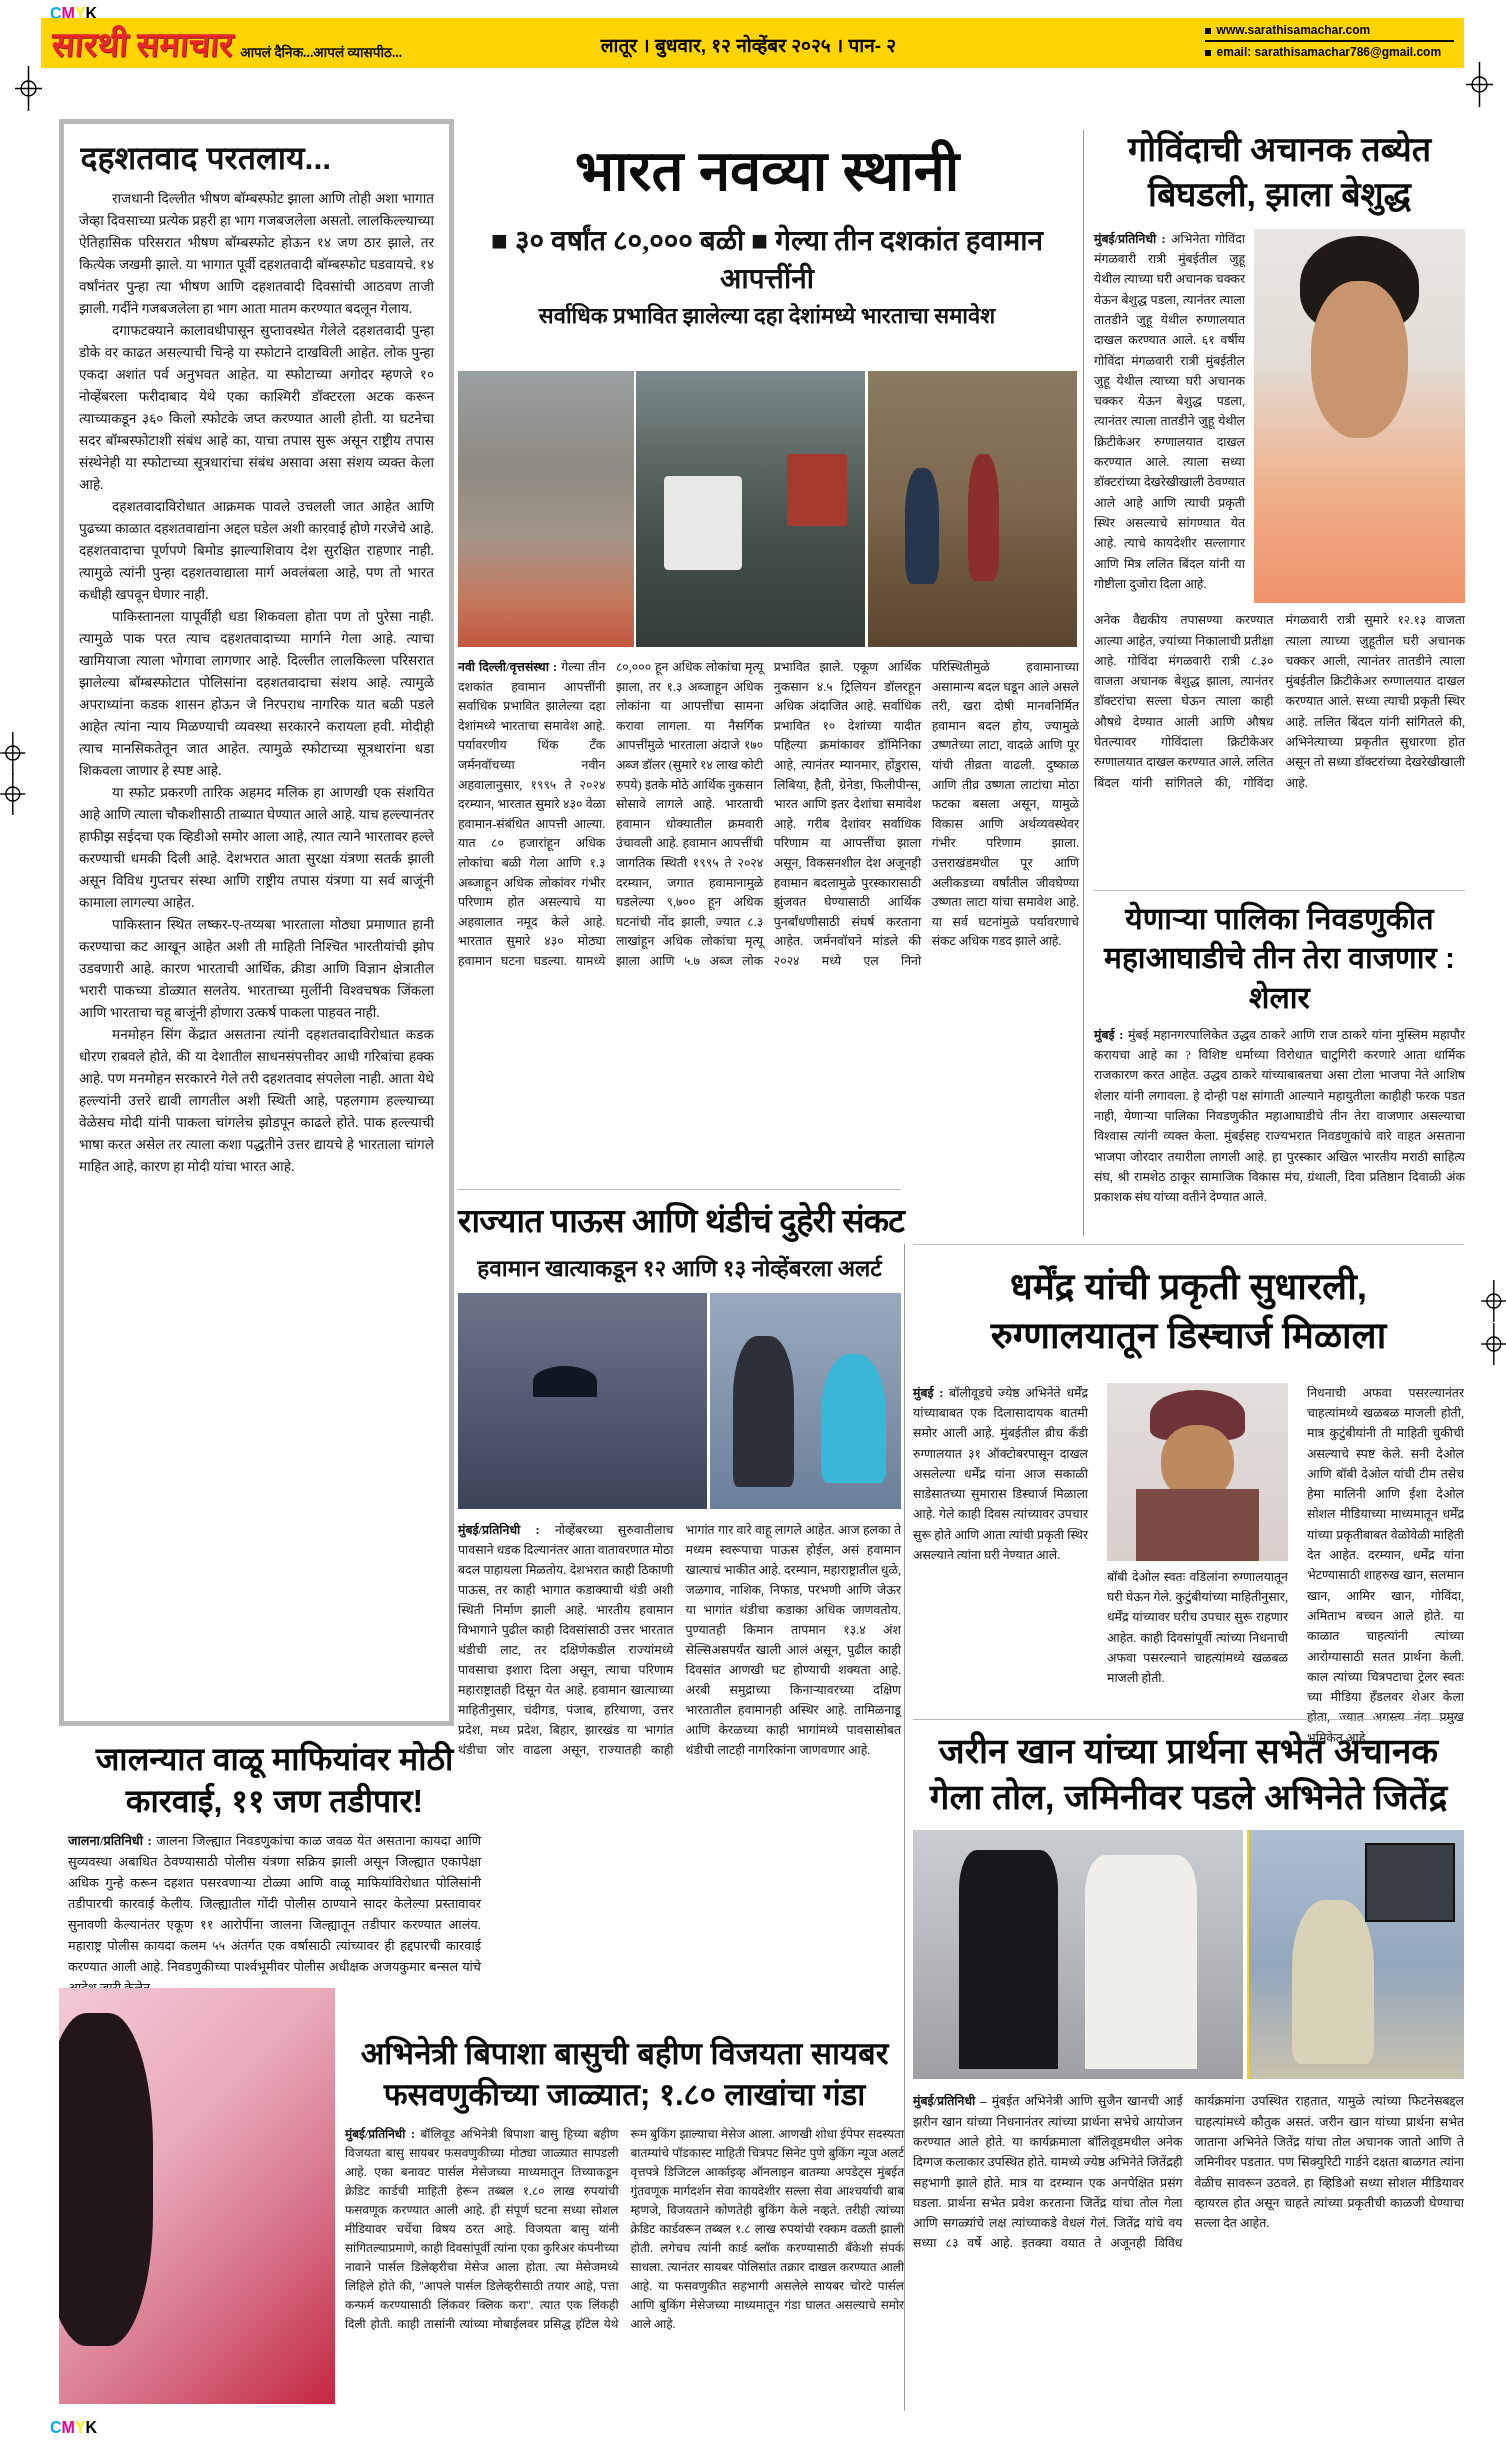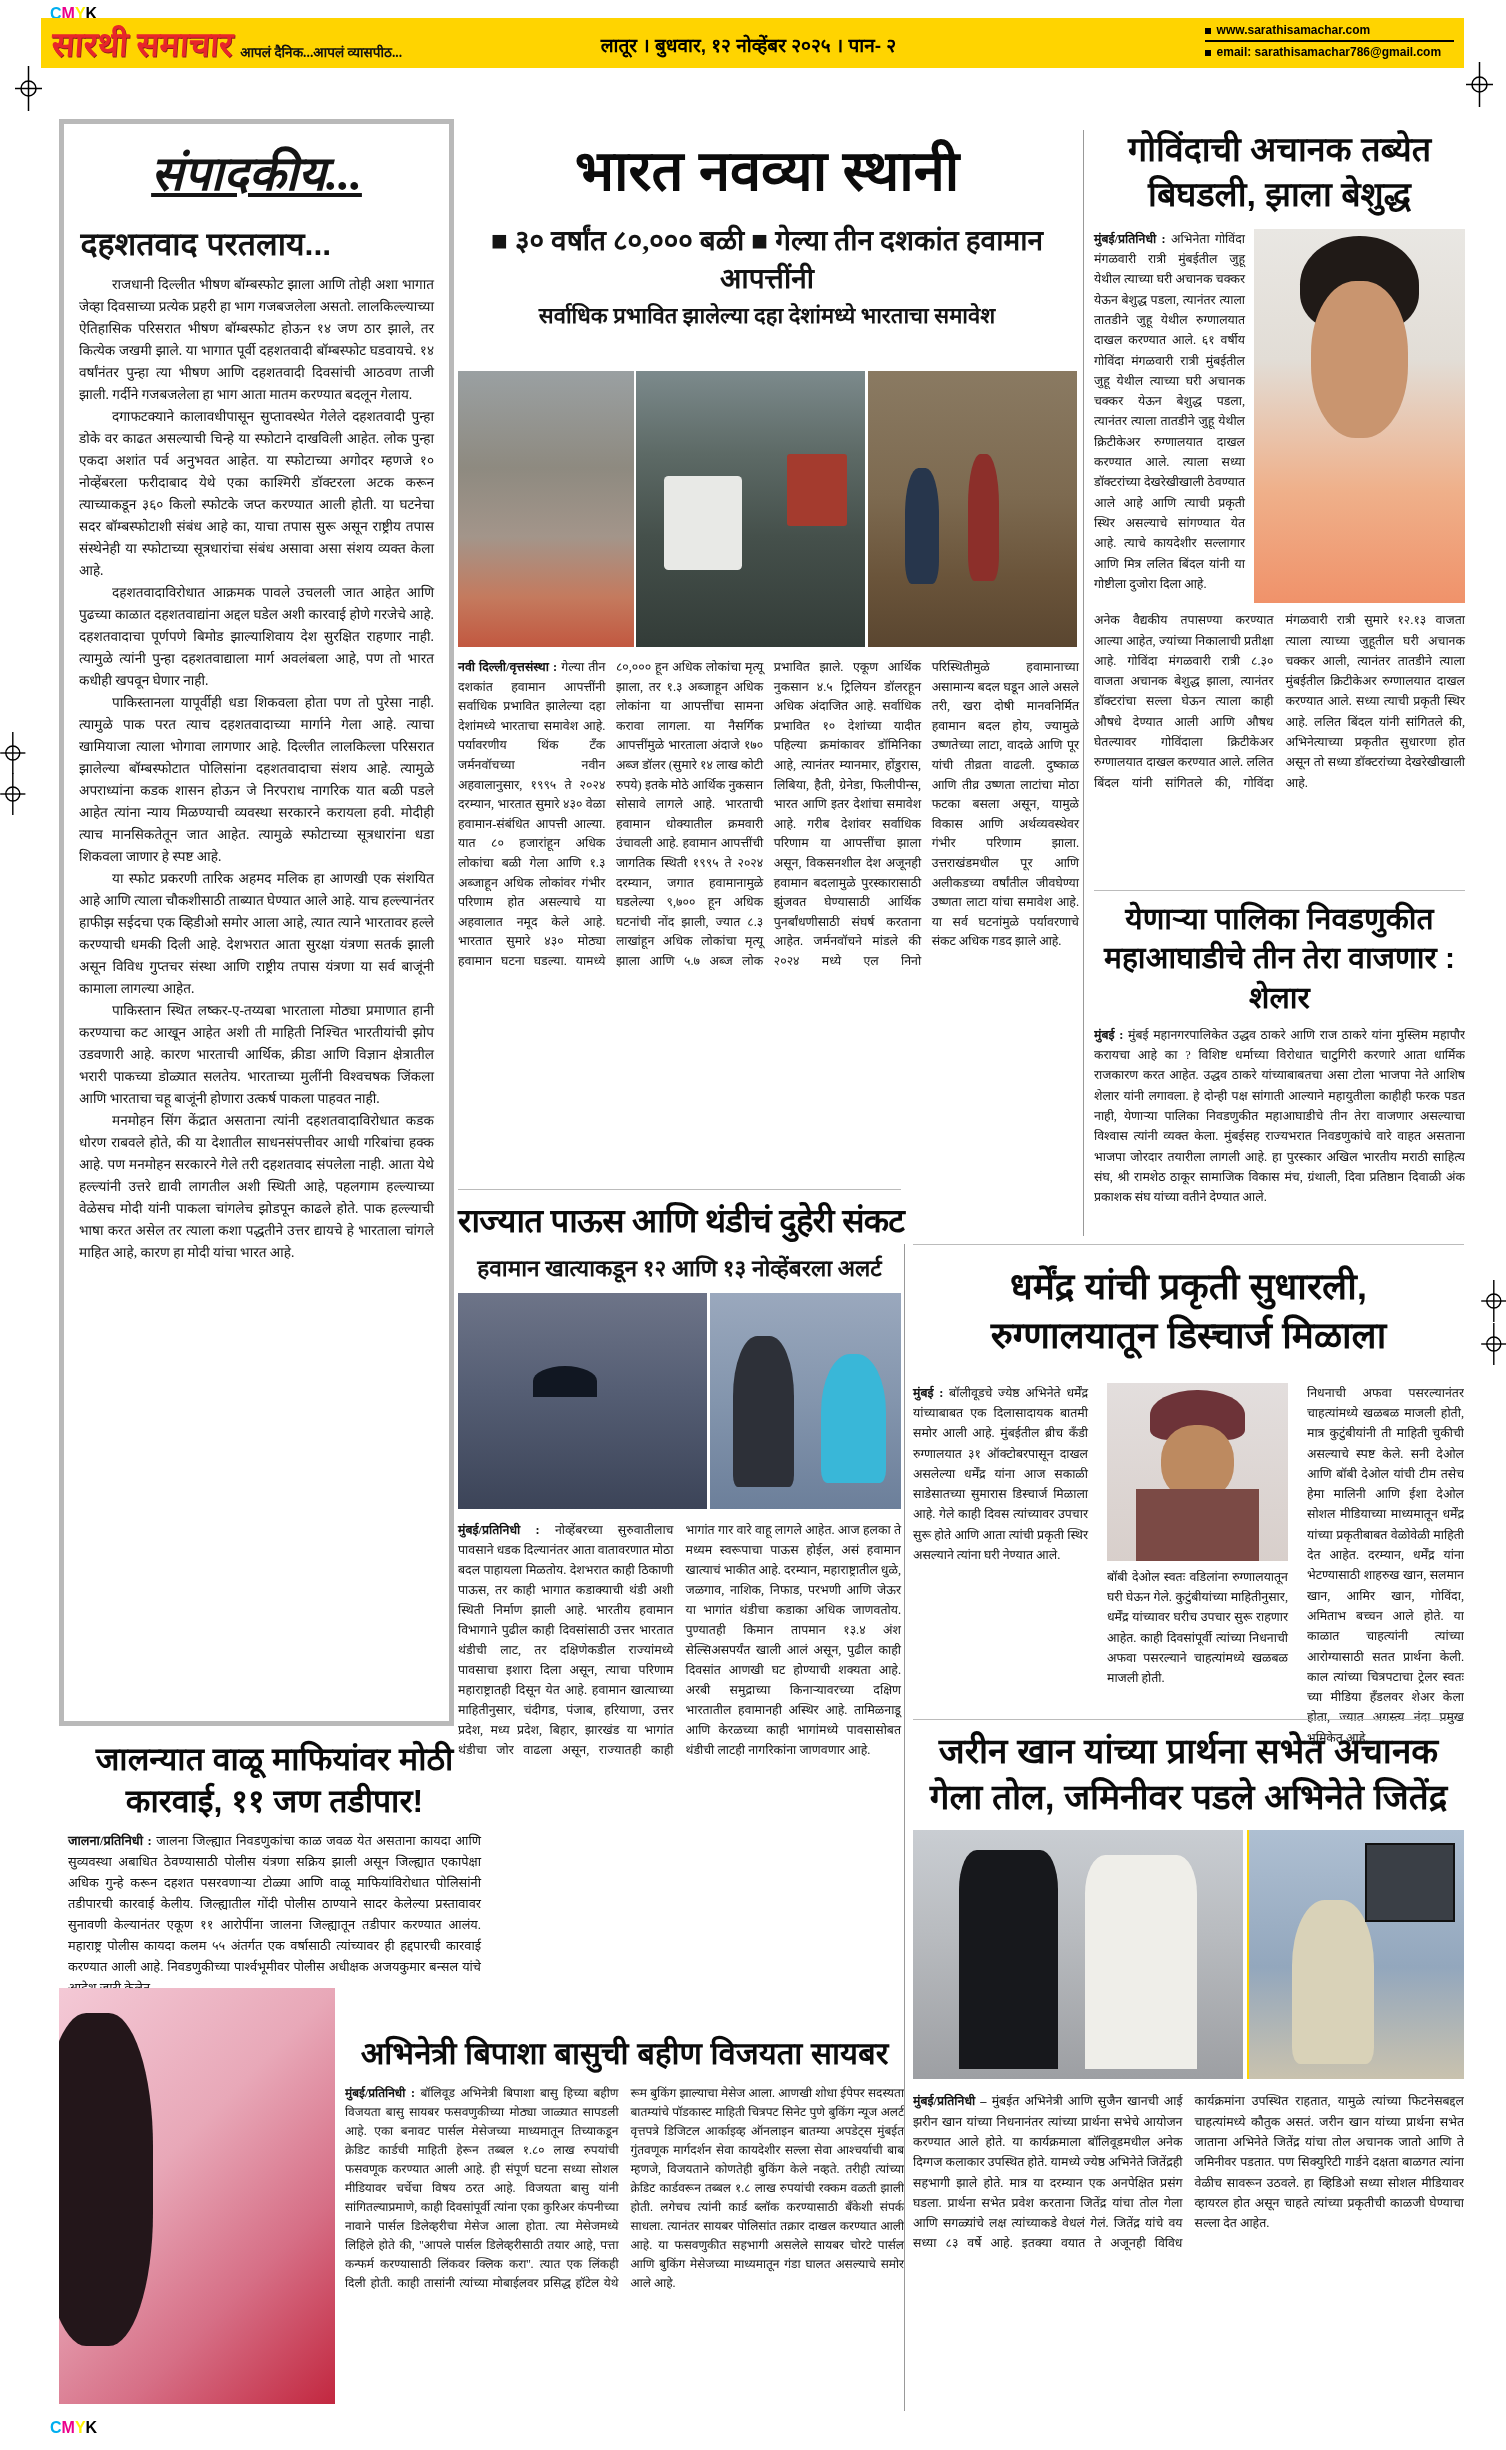--- a/index.html
+++ b/index.html
@@ -110,21 +110,20 @@
   <div class="brand">सारथी समाचार</div>
   <div class="tagline">आपलं दैनिक...आपलं व्यासपीठ...</div>
   <div class="dateline">लातूर । बुधवार, १२ नोव्हेंबर  २०२५ । पान- २</div>
   <div class="mast-right">
     <div class="row1"><span class="sq"></span><span>www.sarathisamachar.com</span></div>
     <div class="row2"><span class="sq"></span><span>email: sarathisamachar786@gmail.com</span></div>
   </div>
 </div>
 
 <div class="abs edbox">
-  <div class="ed-title">संपादकीय...</div>
   <div class="ed-sub">दहशतवाद परतलाय...</div>
   <div class="ed-body">
     <p>राजधानी दिल्लीत भीषण बॉम्बस्फोट झाला आणि तोही अशा भागात जेव्हा दिवसाच्या प्रत्येक प्रहरी हा भाग गजबजलेला असतो. लालकिल्ल्याच्या ऐतिहासिक परिसरात भीषण बॉम्बस्फोट होऊन १४ जण ठार झाले, तर कित्येक जखमी झाले. या भागात पूर्वी दहशतवादी बॉम्बस्फोट घडवायचे. १४ वर्षांनंतर पुन्हा त्या भीषण आणि दहशतवादी दिवसांची आठवण ताजी झाली. गर्दीने गजबजलेला हा भाग आता मातम करण्यात बदलून गेलाय.</p>
     <p>दगाफटक्याने कालावधीपासून सुप्तावस्थेत गेलेले दहशतवादी पुन्हा डोके वर काढत असल्याची चिन्हे या स्फोटाने दाखविली आहेत. लोक पुन्हा एकदा अशांत पर्व अनुभवत आहेत. या स्फोटाच्या अगोदर म्हणजे १० नोव्हेंबरला फरीदाबाद येथे एका काश्मिरी डॉक्टरला अटक करून त्याच्याकडून ३६० किलो स्फोटके जप्त करण्यात आली होती. या घटनेचा सदर बॉम्बस्फोटाशी संबंध आहे का, याचा तपास सुरू असून राष्ट्रीय तपास संस्थेनेही या स्फोटाच्या सूत्रधारांचा संबंध असावा असा संशय व्यक्त केला आहे.</p>
     <p>दहशतवादाविरोधात आक्रमक पावले उचलली जात आहेत आणि पुढच्या काळात दहशतवाद्यांना अद्दल घडेल अशी कारवाई होणे गरजेचे आहे. दहशतवादाचा पूर्णपणे बिमोड झाल्याशिवाय देश सुरक्षित राहणार नाही. त्यामुळे त्यांनी पुन्हा दहशतवाद्याला मार्ग अवलंबला आहे, पण तो भारत कधीही खपवून घेणार नाही.</p>
     <p>पाकिस्तानला यापूर्वीही धडा शिकवला होता पण तो पुरेसा नाही. त्यामुळे पाक परत त्याच दहशतवादाच्या मार्गाने गेला आहे. त्याचा खामियाजा त्याला भोगावा लागणार आहे. दिल्लीत लालकिल्ला परिसरात झालेल्या बॉम्बस्फोटात पोलिसांना दहशतवादाचा संशय आहे. त्यामुळे अपराध्यांना कडक शासन होऊन जे निरपराध नागरिक यात बळी पडले आहेत त्यांना न्याय मिळण्याची व्यवस्था सरकारने करायला हवी. मोदीही त्याच मानसिकतेतून जात आहेत. त्यामुळे स्फोटाच्या सूत्रधारांना धडा शिकवला जाणार हे स्पष्ट आहे.</p>
     <p>या स्फोट प्रकरणी तारिक अहमद मलिक हा आणखी एक संशयित आहे आणि त्याला चौकशीसाठी ताब्यात घेण्यात आले आहे. याच हल्ल्यानंतर हाफीझ सईदचा एक व्हिडीओ समोर आला आहे, त्यात त्याने भारतावर हल्ले करण्याची धमकी दिली आहे. देशभरात आता सुरक्षा यंत्रणा सतर्क झाली असून विविध गुप्तचर संस्था आणि राष्ट्रीय तपास यंत्रणा या सर्व बाजूंनी कामाला लागल्या आहेत.</p>
     <p>पाकिस्तान स्थित लष्कर-ए-तय्यबा भारताला मोठ्या प्रमाणात हानी करण्याचा कट आखून आहेत अशी ती माहिती निश्चित भारतीयांची झोप उडवणारी आहे. कारण भारताची आर्थिक, क्रीडा आणि विज्ञान क्षेत्रातील भरारी पाकच्या डोळ्यात सलतेय. भारताच्या मुलींनी विश्वचषक जिंकला आणि भारताचा चहू बाजूंनी होणारा उत्कर्ष पाकला पाहवत नाही.</p>
     <p>मनमोहन सिंग केंद्रात असताना त्यांनी दहशतवादाविरोधात कडक धोरण राबवले होते, की या देशातील साधनसंपत्तीवर आधी गरिबांचा हक्क आहे. पण मनमोहन सरकारने गेले तरी दहशतवाद संपलेला नाही. आता येथे हल्ल्यांनी उत्तरे द्यावी लागतील अशी स्थिती आहे, पहलगाम हल्ल्याच्या वेळेसच मोदी यांनी पाकला चांगलेच झोडपून काढले होते. पाक हल्ल्याची भाषा करत असेल तर त्याला कशा पद्धतीने उत्तर द्यायचे हे भारताला चांगले माहित आहे, कारण हा मोदी यांचा भारत आहे.</p>
   </div>
@@ -220,20 +219,21 @@
   <div class="bodytxt" style="margin-top:9px;font-size:12.8px;line-height:21px;">
     <span class="lede">जालना/प्रतिनिधी :</span><span> जालना जिल्ह्यात निवडणुकांचा काळ जवळ येत असताना कायदा आणि सुव्यवस्था अबाधित ठेवण्यासाठी पोलीस यंत्रणा सक्रिय झाली असून जिल्ह्यात एकापेक्षा अधिक गुन्हे करून दहशत पसरवणाऱ्या टोळ्या आणि वाळू माफियांविरोधात पोलिसांनी तडीपारची कारवाई केलीय. जिल्ह्यातील गोंदी पोलीस ठाण्याने सादर केलेल्या प्रस्तावावर सुनावणी केल्यानंतर एकूण ११ आरोपींना जालना जिल्ह्यातून तडीपार करण्यात आलंय. महाराष्ट्र पोलीस कायदा कलम ५५ अंतर्गत एक वर्षासाठी त्यांच्यावर ही हद्दपारची कारवाई करण्यात आली आहे. निवडणुकीच्या पार्श्वभूमीवर पोलीस अधीक्षक अजयकुमार बन्सल यांचे आदेश जारी केलेत.</span>
   </div>
 </div>
 
 <div class="abs photo ph-bips" style="left:59px;top:1988px;width:276px;height:416px;">
   <div class="hair2"></div>
 </div>
 <div class="abs" style="left:345px;top:2034px;width:559px;">
   <div class="hl" style="font-size:31px;">अभिनेत्री बिपाशा बासुची बहीण विजयता सायबर</div>
+  <div class="hl" style="font-size:31px;">फसवणुकीच्या जाळ्यात; १.८० लाखांचा गंडा</div>
   <div class="bodytxt cols2" style="margin-top:9px;height:286px;font-size:12px;line-height:19px;overflow:hidden;">
     <span class="lede">मुंबई/प्रतिनिधी :</span><span> बॉलिवूड अभिनेत्री बिपाशा बासु हिच्या बहीण विजयता बासु सायबर फसवणुकीच्या मोठ्या जाळ्यात सापडली आहे. एका बनावट पार्सल मेसेजच्या माध्यमातून तिच्याकडून क्रेडिट कार्डची माहिती हेरून तब्बल १.८० लाख रुपयांची फसवणूक करण्यात आली आहे. ही संपूर्ण घटना सध्या सोशल मीडियावर चर्चेचा विषय ठरत आहे. विजयता बासु यांनी सांगितल्याप्रमाणे, काही दिवसांपूर्वी त्यांना एका कुरिअर कंपनीच्या नावाने पार्सल डिलेव्हरीचा मेसेज आला होता. त्या मेसेजमध्ये लिहिले होते की, ''आपले पार्सल डिलेव्हरीसाठी तयार आहे, पत्ता कन्फर्म करण्यासाठी लिंकवर क्लिक करा''. त्यात एक लिंकही दिली होती. काही तासांनी त्यांच्या मोबाईलवर प्रसिद्ध हॉटेल येथे रूम बुकिंग झाल्याचा मेसेज आला.</span>
     <span>आणखी शोधा ईपेपर सदस्यता बातम्यांचे पॉडकास्ट माहिती चित्रपट सिनेट पुणे बुकिंग न्यूज अलर्ट वृत्तपत्रे डिजिटल आर्काइव्ह ऑनलाइन बातम्या अपडेट्स मुंबईत गुंतवणूक मार्गदर्शन सेवा कायदेशीर सल्ला सेवा आश्चर्याची बाब म्हणजे, विजयताने कोणतेही बुकिंग केले नव्हते. तरीही त्यांच्या क्रेडिट कार्डवरून तब्बल १.८ लाख रुपयांची रक्कम वळती झाली होती. लगेचच त्यांनी कार्ड ब्लॉक करण्यासाठी बँकेशी संपर्क साधला. त्यानंतर सायबर पोलिसांत तक्रार दाखल करण्यात आली आहे. या फसवणुकीत सहभागी असलेले सायबर चोरटे पार्सल आणि बुकिंग मेसेजच्या माध्यमातून गंडा घालत असल्याचे समोर आले आहे.</span>
   </div>
 </div>
 
 <div class="abs" style="left:913px;top:1719px;width:551px;border-top:1.5px solid #bbb;padding-top:7.5px;">
   <div class="hl" style="font-size:35px;">जरीन खान यांच्या प्रार्थना सभेत अचानक</div>
   <div class="hl" style="font-size:35px;">गेला तोल, जमिनीवर पडले अभिनेते जितेंद्र</div>
   <div style="display:flex;gap:3.8px;margin-top:10.5px;">

